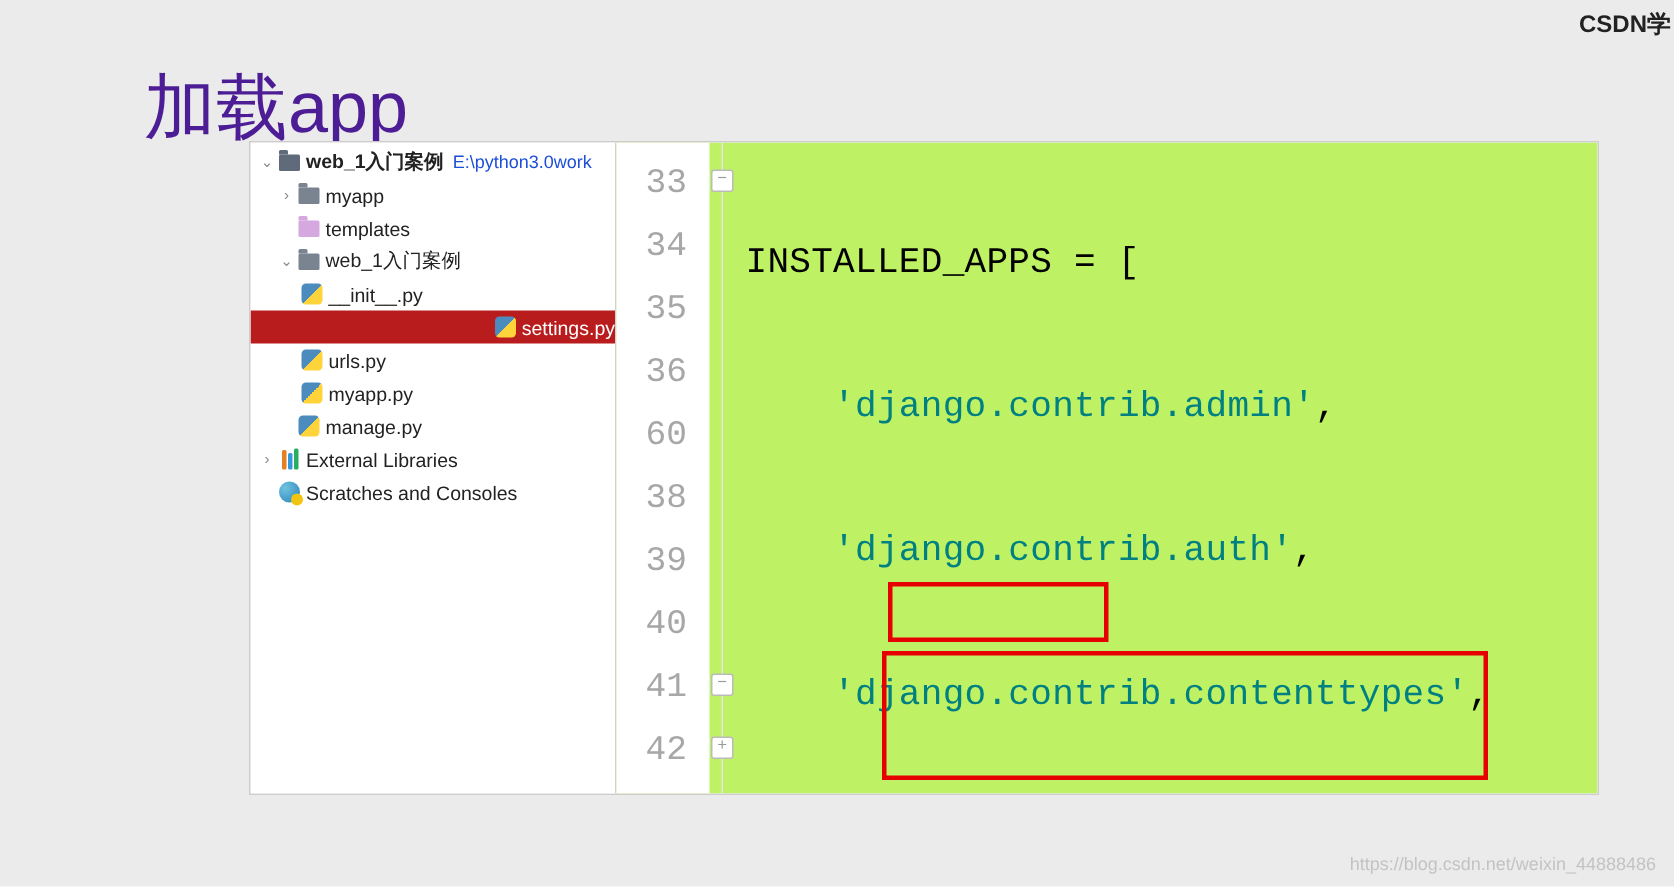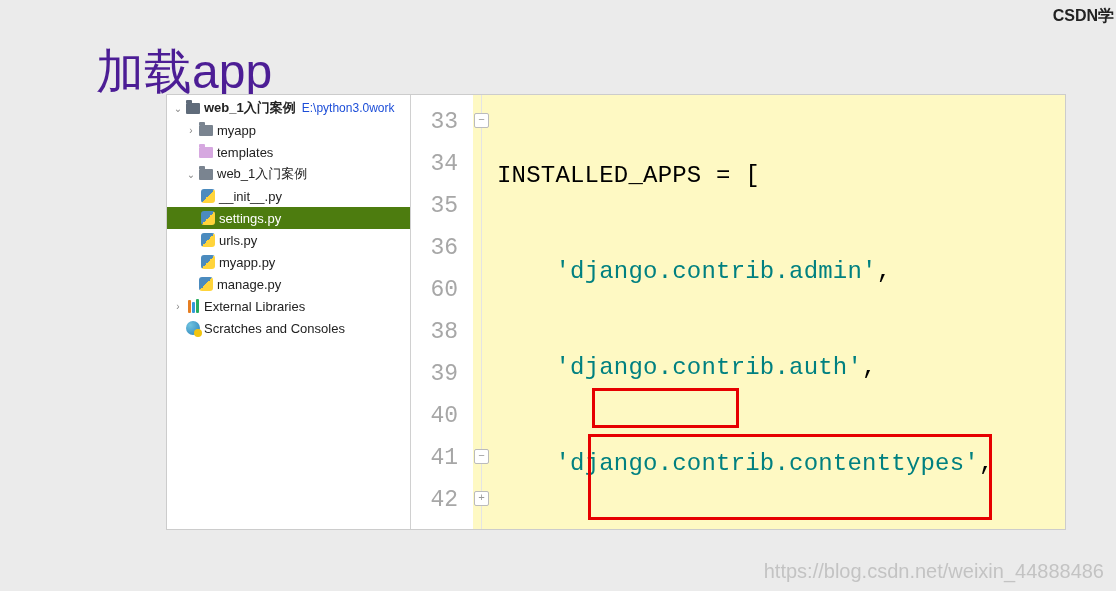--- a/index.html
+++ b/index.html
@@ -17,21 +17,21 @@
       right: 2px;
       font-size: 16px;
       font-weight: bold;
       color: #222;
       font-family: Arial, sans-serif;
     }
     .watermark-bottom {
       position: absolute;
       bottom: 8px;
       right: 12px;
-      font-size: 20px;
+      font-size: 12px;
       color: rgba(120,120,120,0.35);
       font-family: Arial, sans-serif;
     }
     .title {
       position: absolute;
       top: 40px;
       left: 96px;
       font-size: 48px;
       color: #4c1d95;
       font-weight: 400;
@@ -77,22 +77,23 @@
       align-items: center;
       margin-right: 2px;
     }
     .tree-row .label { }
     .tree-row .path {
       color: #1d4ed8;
       margin-left: 6px;
       font-size: 12px;
     }
     .tree-row.selected {
-      background: #4d7c0f;
+      background: #b91c1c;
       color: #fff;
+      justify-content: flex-end;
     }
     .indent-1  { padding-left: 18px; }
     .indent-2  { padding-left: 20px; }
     .folder-icon {
       width: 14px; height: 11px;
       background: #b8b8b8;
       border-radius: 1px;
       position: relative;
     }
     .folder-icon::before {
@@ -138,21 +139,21 @@
       right: -2px; bottom: -2px;
       width: 8px; height: 8px;
       background: #f1c40f;
       border-radius: 50%;
     }
     .editor {
       flex: 1;
       display: flex;
       font-family: "Courier New", monospace;
       font-size: 24px;
-      background: #fef9c3;
+      background: #bef264;
       position: relative;
     }
     .gutter {
       width: 62px;
       background: #fff;
       color: #a7a7a7;
       text-align: right;
       padding-right: 14px;
       padding-top: 6px;
       border-right: 1px solid transparent;

